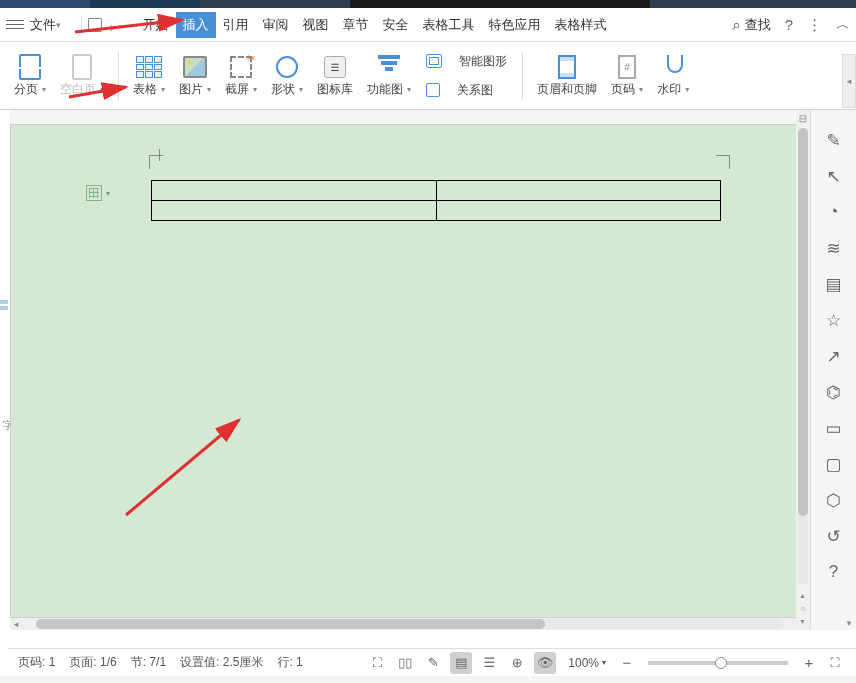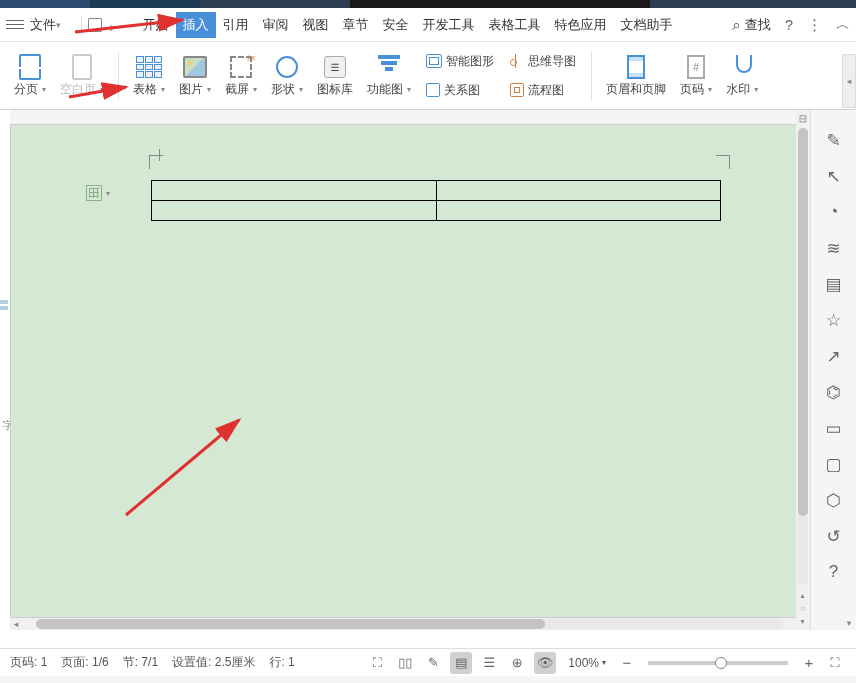--- a/index.html
+++ b/index.html
@@ -30,21 +30,21 @@
   .more-icon { font-size: 15px; color: #666; cursor: pointer; }
   .collapse-icon { font-size: 14px; color: #666; cursor: pointer; }
   
   .toolbar { height: 68px; background: #fff; border-bottom: 1px solid #d0d0d0; display: flex; align-items: center; padding: 0 10px; gap: 6px; font-size: 12px; color: #444; position: relative; }
   .tool-group { display: flex; flex-direction: column; align-items: center; justify-content: center; height: 60px; cursor: pointer; padding: 2px 4px; }
   .tool-icon { width: 28px; height: 28px; display: flex; align-items: center; justify-content: center; }
   .tool-label { display: flex; align-items: center; gap: 4px; font-size: 12px; white-space: nowrap; }
   .tool-label .chev { font-size: 8px; color: #888; }
   .tool-label.disabled { color: #bbb; }
   
-  .tool-small { display: flex; align-items: center; gap: 4px; cursor: pointer; padding: 3px 5px; height: 26px; font-size: 12px; }
+  .tool-small { display: flex; align-items: center; gap: 17px; cursor: pointer; padding: 3px 5px; height: 26px; font-size: 12px; }
   .tool-col { display: flex; flex-direction: column; gap: 3px; }
   .tool-sep { width: 1px; height: 48px; background: #e0e0e0; margin: 0 4px; }
   
   .ico-page-break { width: 22px; height: 26px; border: 2px solid #4a90d9; border-radius: 2px; position: relative; }
   .ico-page-break::after { content: ""; position: absolute; left: -3px; right: -3px; top: 50%; height: 2px; background: #fff; }
   .ico-blank-page { width: 20px; height: 26px; border: 2px solid #ccc; border-radius: 2px; }
   .ico-table { width: 26px; height: 22px; }
   .ico-table-grid { display: grid; grid-template-columns: 1fr 1fr 1fr; grid-template-rows: 1fr 1fr 1fr; gap: 1px; width: 100%; height: 100%; }
   .ico-table-grid span { background: #e8f0fa; border: 1px solid #4a90d9; }
   .ico-image { width: 24px; height: 22px; border: 2px solid #888; border-radius: 2px; position: relative; background: linear-gradient(135deg, #c8e0c0 50%, #a0c8e0 50%); }
@@ -105,21 +105,21 @@
   .vscroll-track { flex:1; width:10px; background:#e8e8e8; position:relative; border-radius:5px; margin: 2px 0;}
   .vscroll-thumb { position:absolute; top:0; height:85%; width:100%; background:#c4c4c4; border-radius:5px;}
   .vscroll-btns { display:flex;flex-direction:column;gap:4px;padding:4px 0;font-size:8px;color:#888;}
   .vscroll-btns span{cursor:pointer;}
   
   .side-panel { position: absolute; right: 0; top: 110px; width: 46px; bottom: 53px; background: #f5f5f5; border-left: 1px solid #ddd; display: flex; flex-direction: column; align-items: center; padding-top: 12px; gap: 0; }
   .side-collapse { position:absolute; right:0; top:54px; width:14px; height:54px; background:#eee; border:1px solid #ddd; display:flex;align-items:center;justify-content:center;font-size:9px;color:#888;cursor:pointer;}
   .side-item { width: 32px; height: 36px; display: flex; align-items: center; justify-content: center; cursor: pointer; color: #666; font-size: 17px; }
   .side-expand { position:absolute; bottom:0; right:0; width:14px; height:14px; font-size:9px; color:#888; cursor:pointer; display:flex;align-items:center;justify-content:center;}
   
-  .statusbar { position: absolute; left: 0; right: 0; bottom: 7px; height: 28px; background: #fff; border-top: 1px solid #ddd; display: flex; align-items: center; padding: 0 10px; font-size: 12px; color: #555; gap: 14px; }
+  .statusbar { position: absolute; left: 8px; right: 0; bottom: 7px; height: 28px; background: #fff; border-top: 1px solid #ddd; display: flex; align-items: center; padding: 0 10px; font-size: 12px; color: #555; gap: 14px; }
   .statusbar .status-item { white-space: nowrap; }
   .view-controls { margin-left: auto; display: flex; align-items: center; gap: 6px; }
   .view-btn { width: 22px; height: 22px; border: 1px solid transparent; border-radius: 3px; display:flex;align-items:center;justify-content:center;cursor:pointer;font-size:13px;color:#666;}
   .view-btn.active { background: #d0d0d0; }
   .zoom-select { display:flex;align-items:center;gap:3px;cursor:pointer;margin:0 6px;}
   .zoom-slider { width: 140px; height: 4px; background:#ccc; position:relative; margin: 0 6px; cursor:pointer;}
   .zoom-slider-thumb { position:absolute; left:48%; top:-4px; width:12px;height:12px;background:#fff;border:1px solid #888;border-radius:50%;}
   .zoom-btn { width:18px;height:18px;display:flex;align-items:center;justify-content:center;cursor:pointer;font-size:15px;color:#666;}
   
   .bottom-strip { position:absolute; left:0; right:0; bottom:0; height:7px; background:#f5f5f5;}
@@ -155,24 +155,23 @@
   <div class="menu-icon-sq"></div>
   <div class="menu-icon-arrow"></div>
   <div class="menu-tabs">
     <div class="menu-tab">开始</div>
     <div class="menu-tab active">插入</div>
     <div class="menu-tab">引用</div>
     <div class="menu-tab">审阅</div>
     <div class="menu-tab">视图</div>
     <div class="menu-tab">章节</div>
     <div class="menu-tab">安全</div>
-    <div class="menu-tab">开发工具</div>
     <div class="menu-tab">表格工具</div>
     <div class="menu-tab">特色应用</div>
-    <div class="menu-tab">文档助手</div>
+    <div class="menu-tab">表格样式</div>
   </div>
   <div class="menu-right">
     <div class="search-box">
       <span class="search-icon"></span>
       <span>查找</span>
     </div>
     <div class="help-icon">?</div>
     <div class="more-icon">⋮</div>
     <div class="collapse-icon">︿</div>
   </div>
@@ -268,30 +267,20 @@
       </div>
   </div>
   <div class="tool-col">
     <div class="tool-small">
         <span class="ico-small ico-smart"></span>
         <span>智能图形</span>
       </div>
     <div class="tool-small">
         <span class="ico-small ico-relation"></span>
         <span>关系图</span>
-      </div>
-  </div>
-  <div class="tool-col">
-    <div class="tool-small">
-        <span class="ico-small ico-mind"></span>
-        <span>思维导图</span>
-      </div>
-    <div class="tool-small">
-        <span class="ico-small ico-flow"></span>
-        <span>流程图</span>
       </div>
   </div>
   <div class="tool-sep"></div>
   <div class="tool-group">
     <div class="tool-icon">
         <div class="ico-header-footer"></div>
       </div>
     <div class="tool-label">
         <span>页眉和页脚</span>
       </div>

